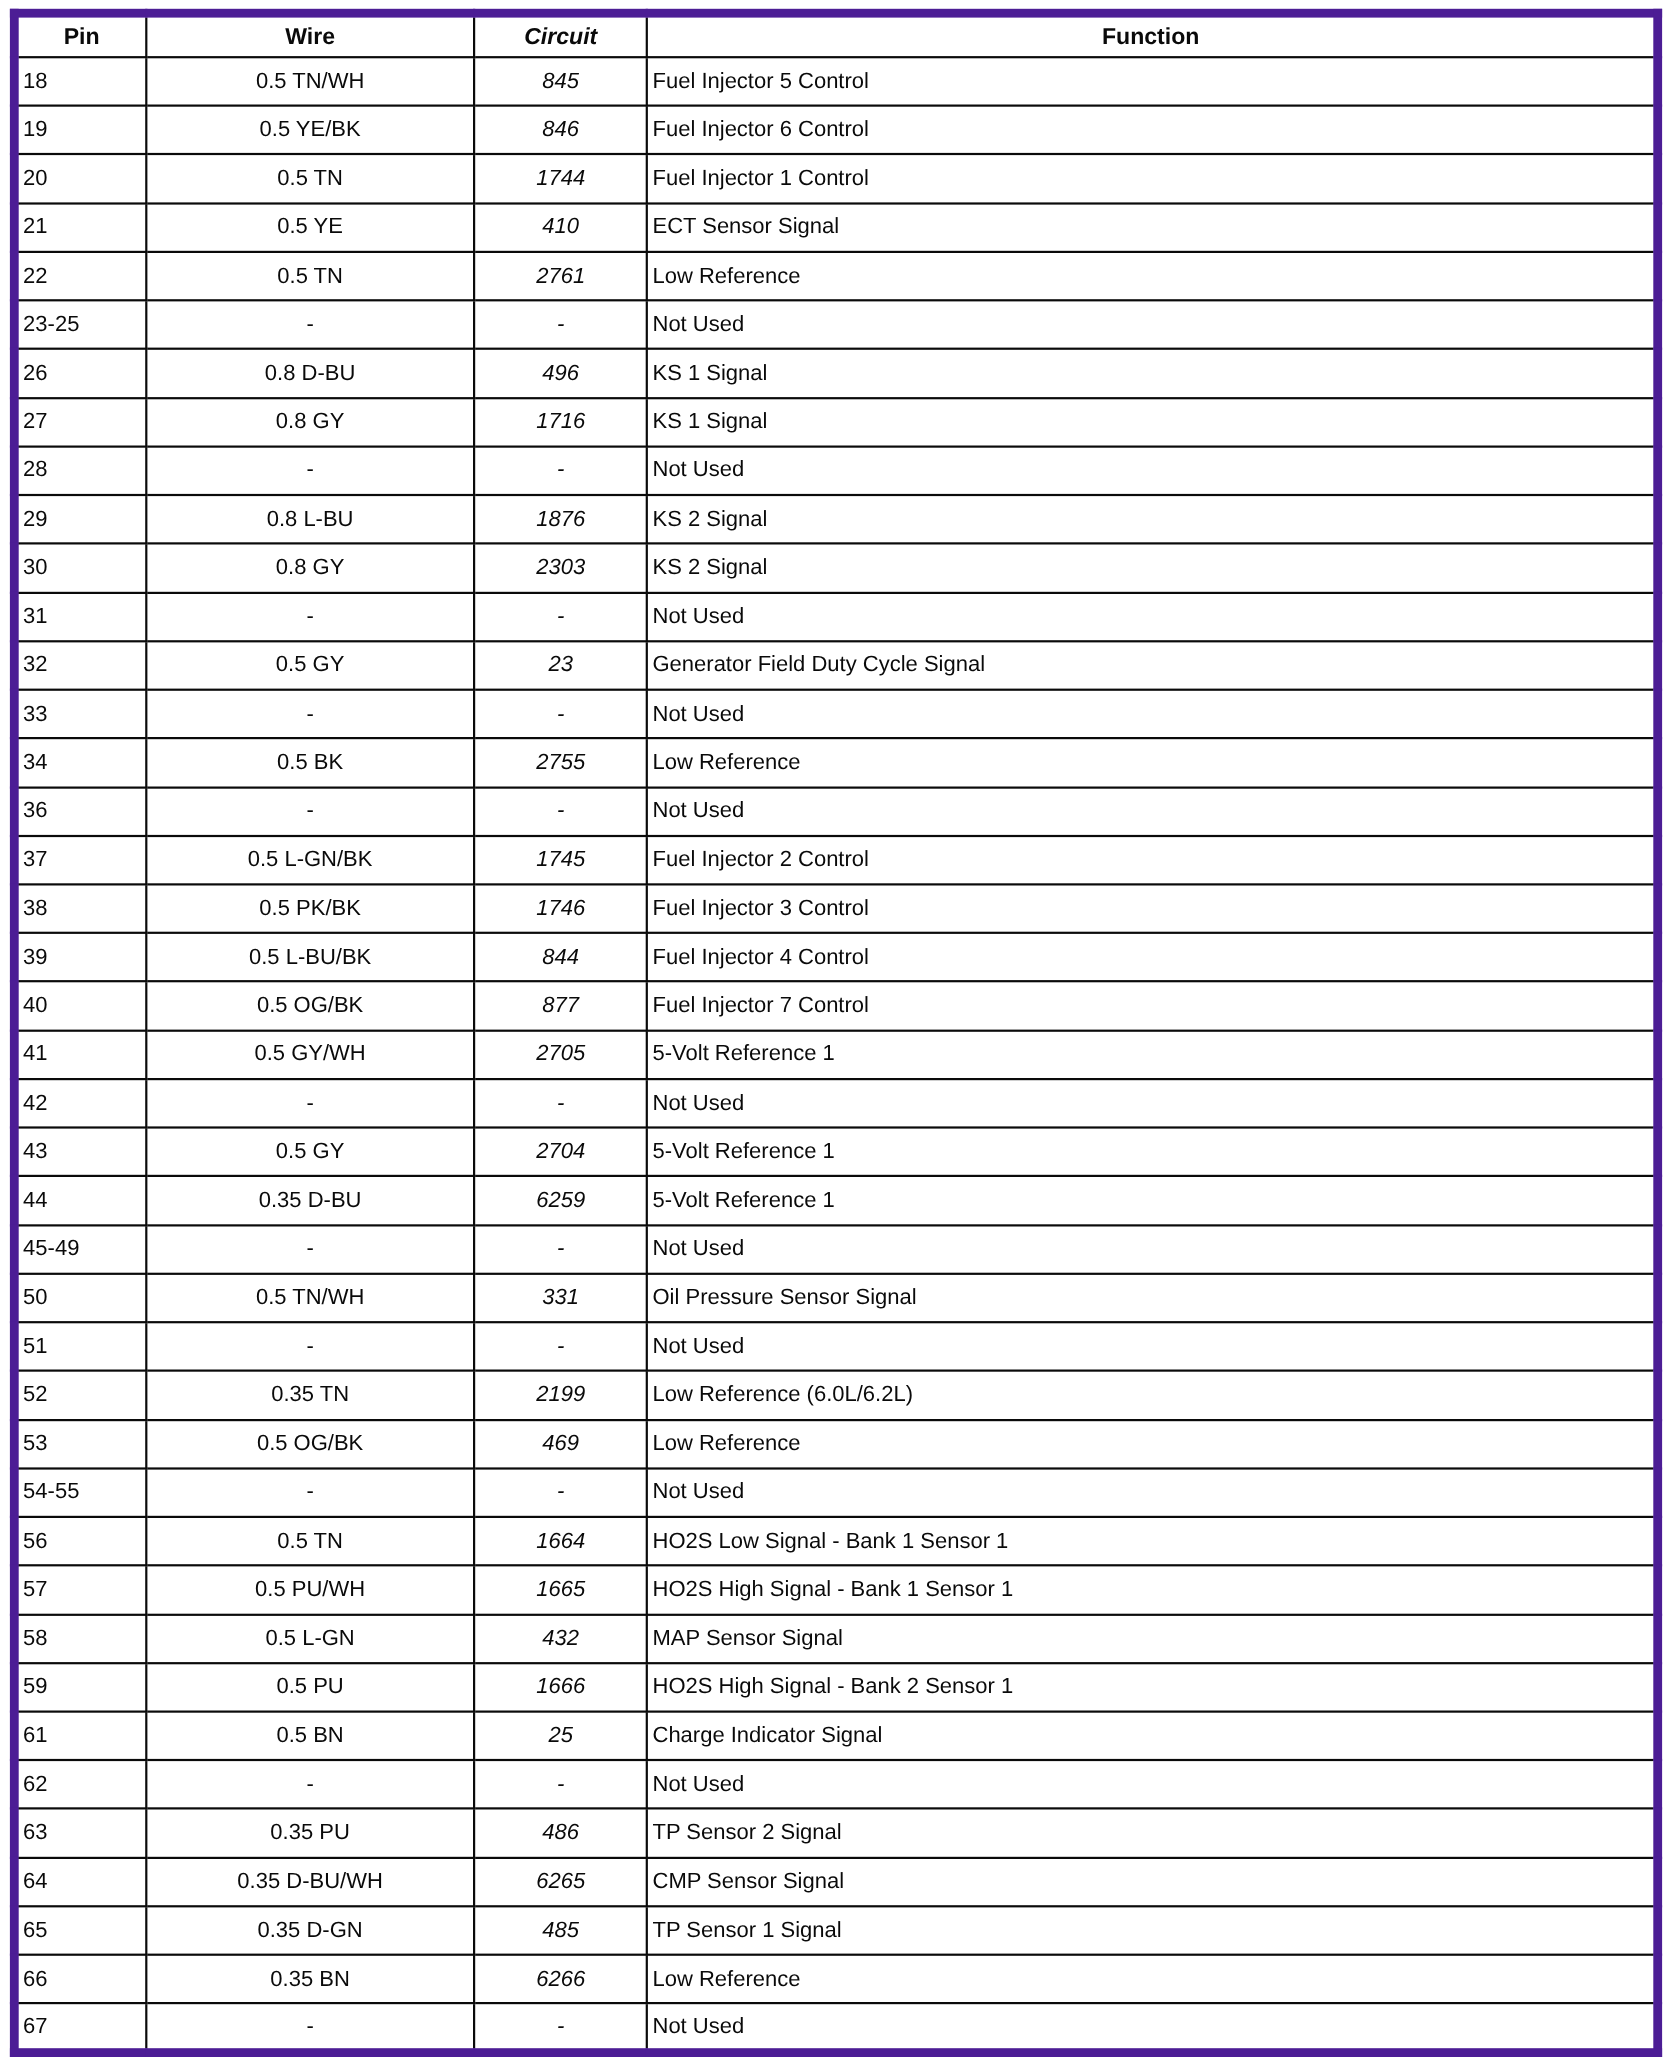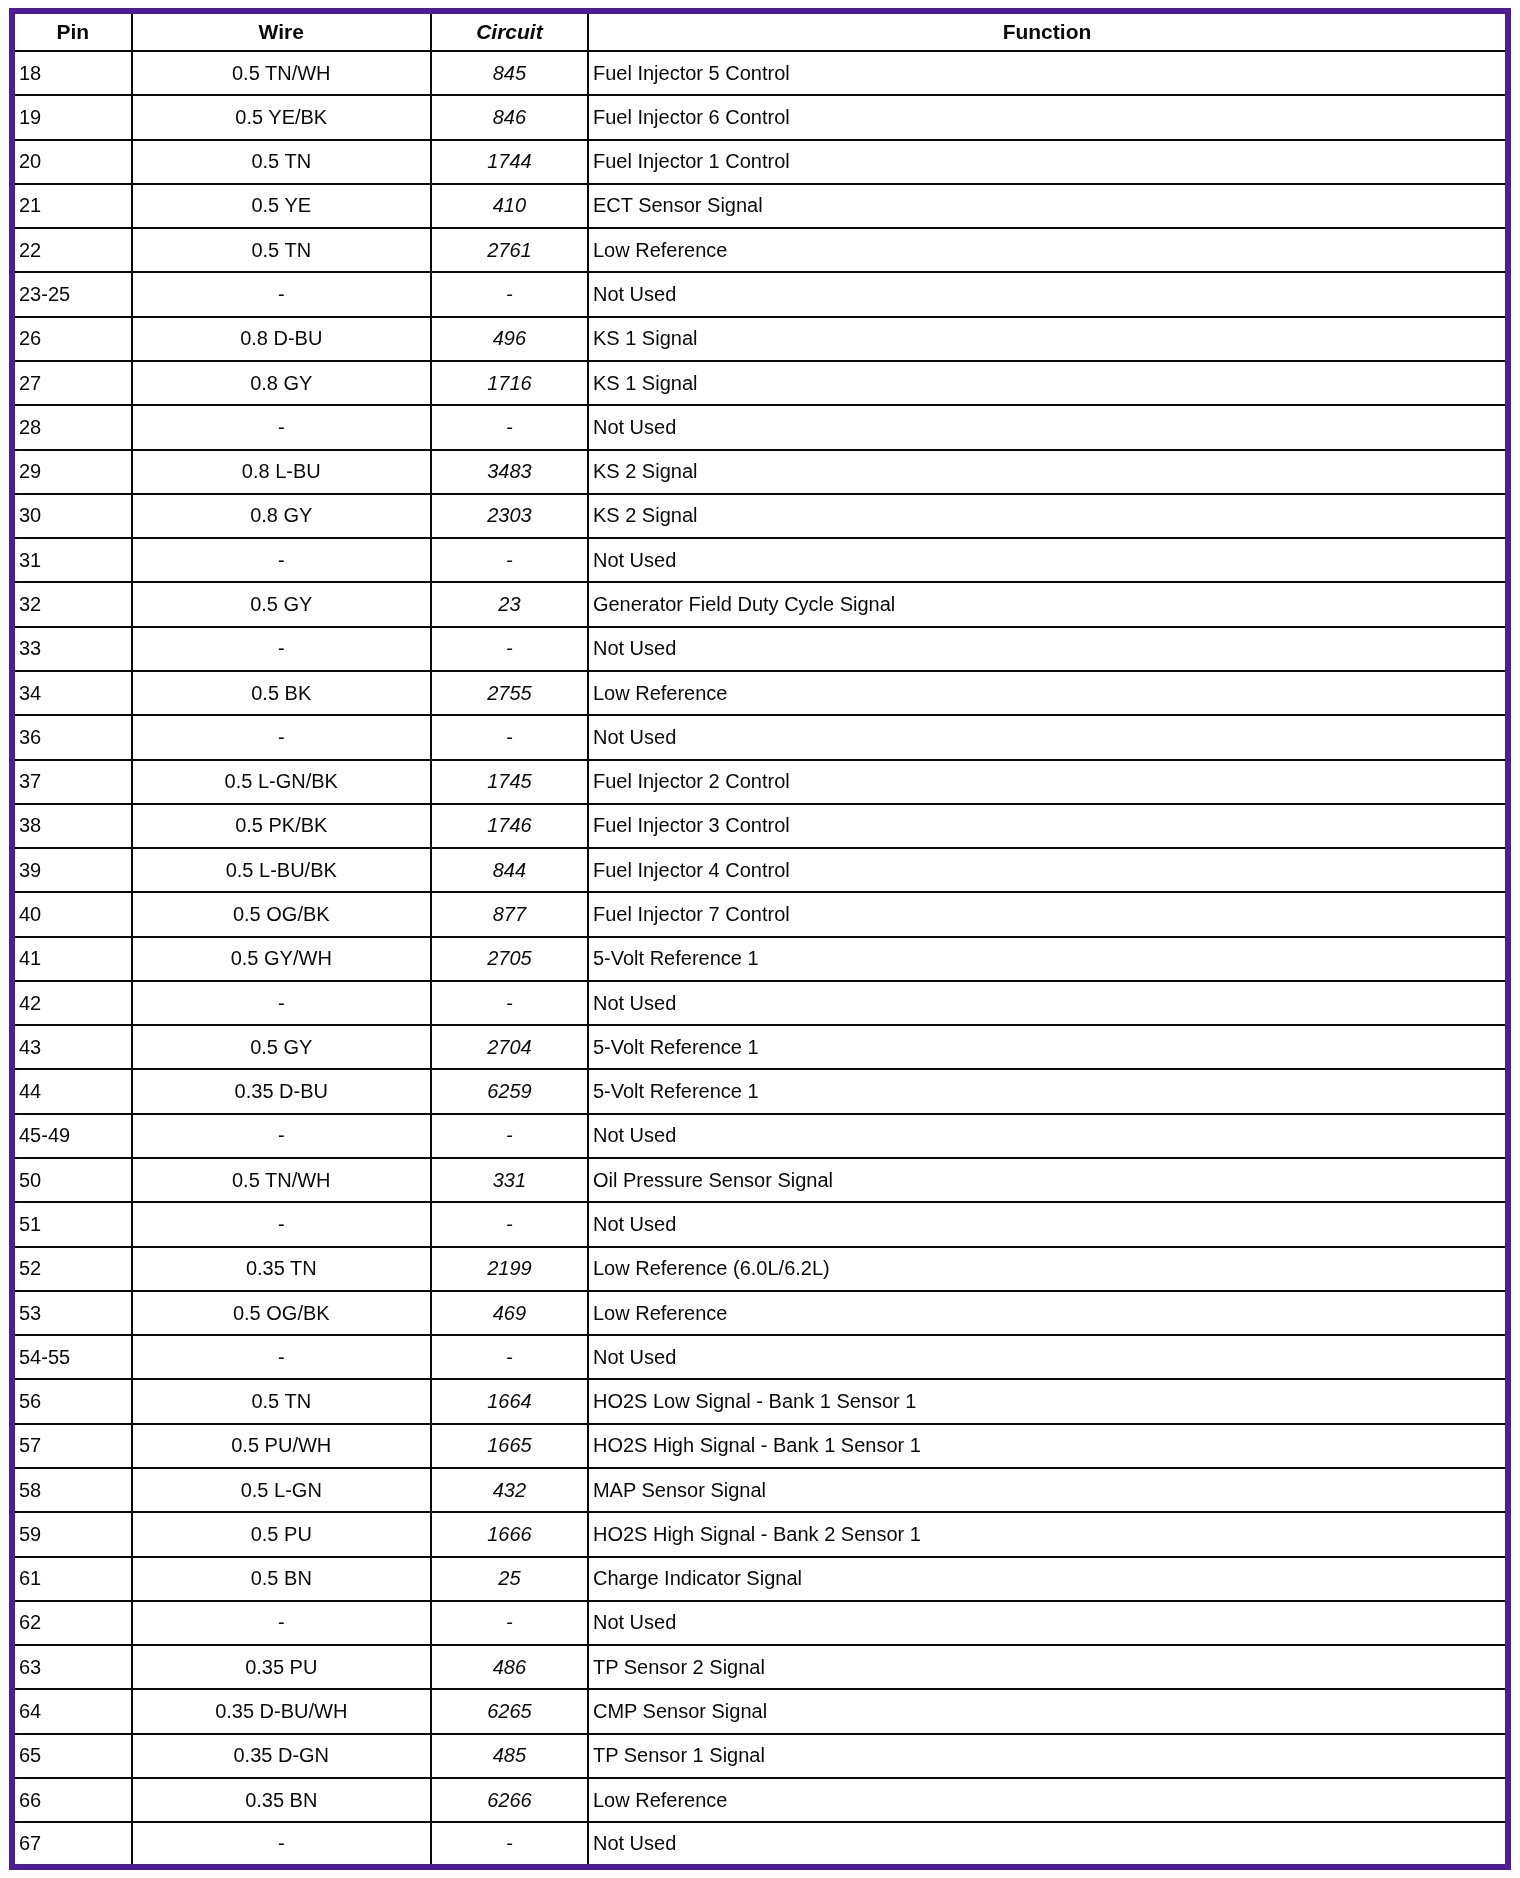--- a/index.html
+++ b/index.html
@@ -12,21 +12,21 @@
     height: 1878px;
     box-sizing: border-box;
     padding: 8px 9px;
     background: #ffffff;
     font-family: "Liberation Sans", sans-serif;
   }
   table.pinout {
     width: 100%;
     height: 100%;
     border-collapse: collapse;
-    border: 6px solid #4c1d95;
+    border: 8px solid #4c1d95;
     table-layout: fixed;
   }
   table.pinout th,
   table.pinout td {
     border: 2px solid #0a0a0a;
     font-family: "Liberation Sans", sans-serif;
     font-size: 20px;
     color: #0a0a0a;
     height: 40px;
     padding: 0 4px;
@@ -109,21 +109,21 @@
         </tr>
         <tr>
           <td class="col-pin">28</td>
           <td class="col-wire">-</td>
           <td class="col-circuit">-</td>
           <td class="col-function">Not Used</td>
         </tr>
         <tr>
           <td class="col-pin">29</td>
           <td class="col-wire">0.8 L-BU</td>
-          <td class="col-circuit">3483</td>
+          <td class="col-circuit">1876</td>
           <td class="col-function">KS 2 Signal</td>
         </tr>
         <tr>
           <td class="col-pin">30</td>
           <td class="col-wire">0.8 GY</td>
           <td class="col-circuit">2303</td>
           <td class="col-function">KS 2 Signal</td>
         </tr>
         <tr>
           <td class="col-pin">31</td>

